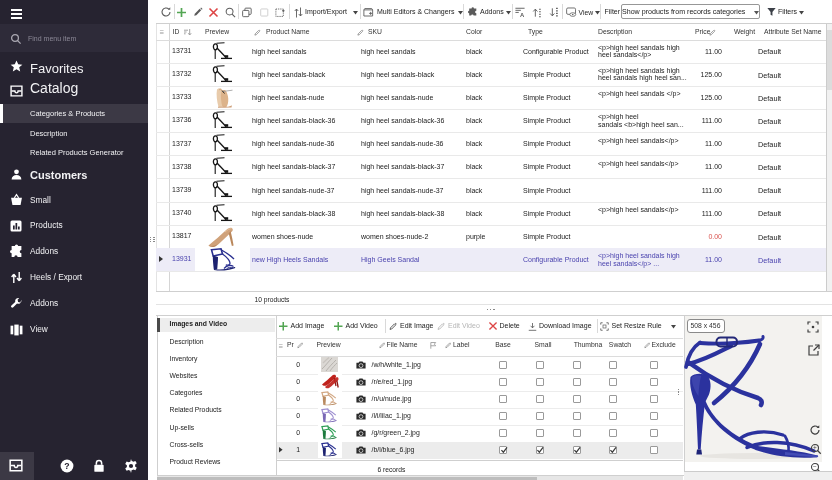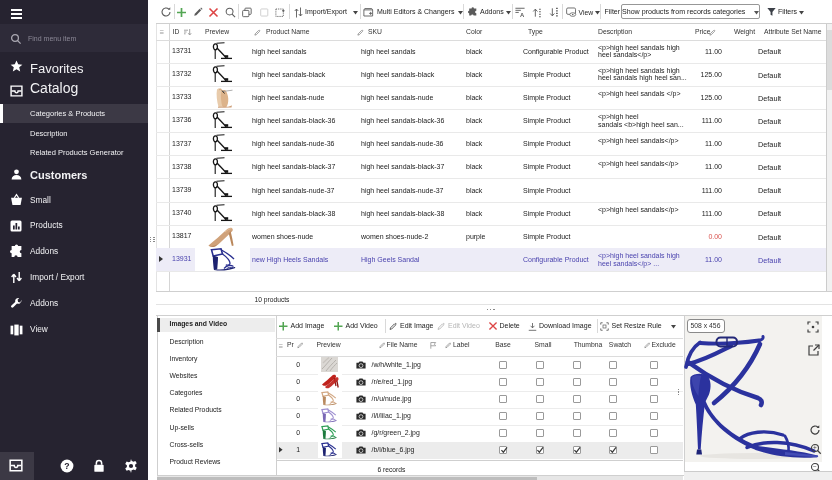--- a/index.html
+++ b/index.html
@@ -23,21 +23,21 @@
 <div class="a" style="left:0;top:104px;width:3px;height:19px;background:#fff"></div>
 <div class="t" style="left:30px;top:60.9px;font-size:13px;color:#f2f2f4;font-weight:400">Favorites</div>
 <div class="t" style="left:30px;top:80px;font-size:14px;color:#f2f2f4;font-weight:400">Catalog</div>
 <div class="t" style="left:30px;top:108.8px;font-size:7.5px;color:#f2f2f4;font-weight:400">Categories &amp; Products</div>
 <div class="t" style="left:30px;top:128.8px;font-size:7.5px;color:#f2f2f4;font-weight:400">Description</div>
 <div class="t" style="left:30px;top:147.8px;font-size:7.5px;color:#f2f2f4;font-weight:400">Related Products Generator</div>
 <div class="t" style="left:30px;top:169.4px;font-size:11px;color:#f2f2f4;font-weight:700">Customers</div>
 <div class="t" style="left:30px;top:194.9px;font-size:8.3px;color:#f2f2f4;font-weight:400">Small</div>
 <div class="t" style="left:30px;top:220.4px;font-size:8.3px;color:#f2f2f4;font-weight:400">Products</div>
 <div class="t" style="left:30px;top:246.4px;font-size:8.3px;color:#f2f2f4;font-weight:400">Addons</div>
-<div class="t" style="left:30px;top:271.9px;font-size:8.3px;color:#f2f2f4;font-weight:400">Import / Export</div>
+<div class="t" style="left:30px;top:271.9px;font-size:8.3px;color:#f2f2f4;font-weight:400">Heels / Export</div>
 <div class="t" style="left:30px;top:297.9px;font-size:8.3px;color:#f2f2f4;font-weight:400">Addons</div>
 <div class="t" style="left:30px;top:324.4px;font-size:8.3px;color:#f2f2f4;font-weight:400">View</div>
 <svg class="a" style="left:10px;top:60px" width="13" height="13" viewBox="0 0 24 24">
 <path d="M12 1l3.2 7 7.6.6-5.8 5 1.8 7.4L12 17l-6.8 4 1.8-7.4-5.8-5L8.8 8z" fill="#fff"></path>
   </svg>
 <svg class="a" style="left:10px;top:85px" width="13" height="12" viewBox="0 0 24 22">
 <path d="M2 2h20v18H2z" fill="none" stroke="#fff" stroke-width="2.6"></path>
 <path d="M3 11h6c0 2 1.4 3.4 3 3.4s3-1.4 3-3.4h6" fill="none" stroke="#fff" stroke-width="2.6"></path>
   </svg>
 <svg class="a" style="left:10px;top:168px" width="13" height="13" viewBox="0 0 24 24">

